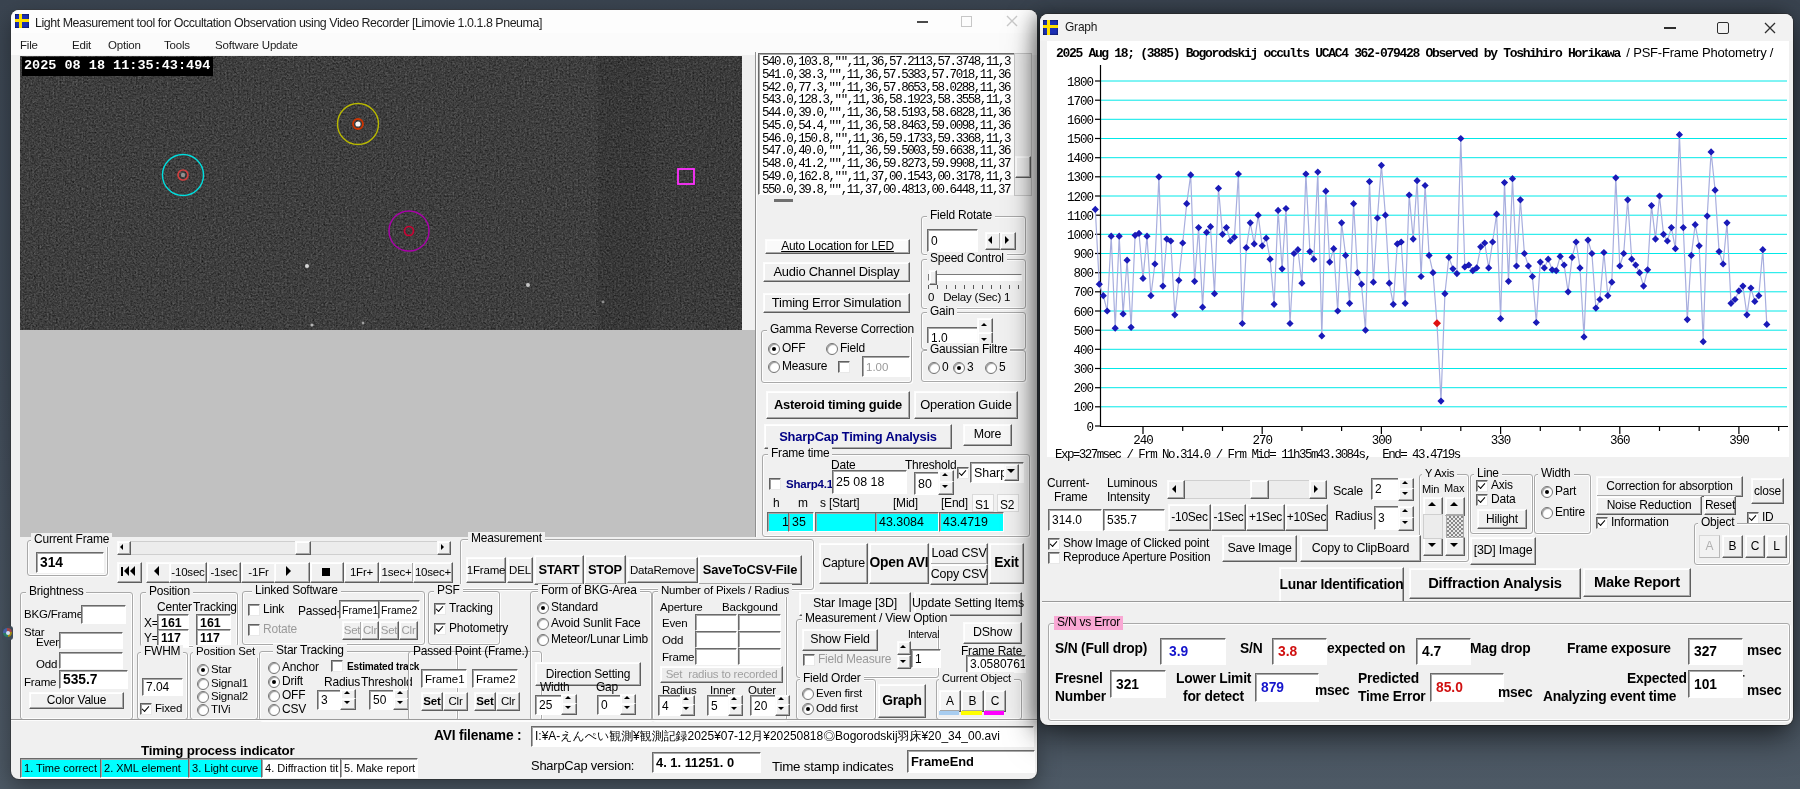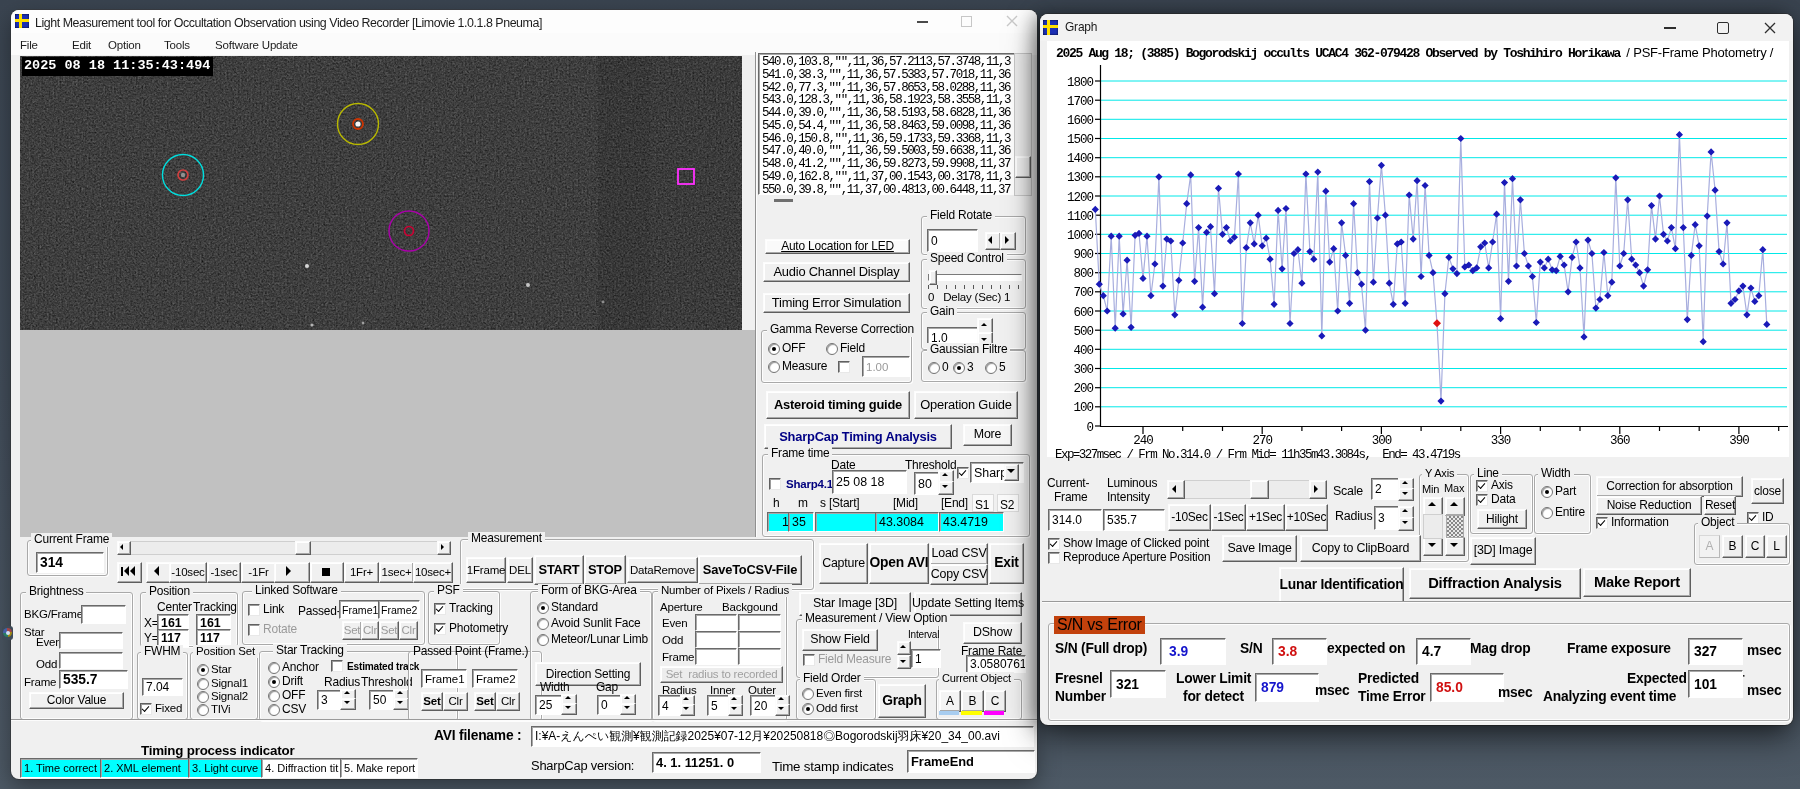--- a/index.html
+++ b/index.html
@@ -561,21 +561,21 @@
 <div class="lb" style="left:1063px;top:551px;font-size:11.96px;color:#000;">Reproduce Aperture Position</div>
 <div class="bt " style="left:1222px;top:535px;width:73px;height:25px;font-size:12.42px;color:#000;">Save Image</div>
 <div class="bt " style="left:1300px;top:535px;width:119px;height:25px;font-size:12.42px;color:#000;">Copy to ClipBoard</div>
 <div class="bt " style="left:1470px;top:537px;width:64px;height:26px;font-size:12.42px;color:#000;">[3D] Image</div>
 <div class="bt " style="left:1279px;top:567px;width:123px;height:34px;font-size:13.8px;color:#000;font-weight:bold;">Lunar Identification</div>
 <div class="bt " style="left:1409px;top:568px;width:170px;height:29px;font-size:14.72px;color:#000;font-weight:bold;">Diffraction Analysis</div>
 <div class="bt " style="left:1583px;top:568px;width:106px;height:27px;font-size:14.72px;color:#000;font-weight:bold;">Make Report</div>
 <div style="position:absolute;left:1042px;top:601px;width:749px;height:1px;background:#9a9a9a;"></div>
 <div style="position:absolute;left:1042px;top:602px;width:749px;height:1px;background:#fcfcfc;"></div>
 <div class="gb" style="left:1048px;top:623px;width:740px;height:96px;"></div>
-<div class="lb" style="left:1054px;top:616px;font-size:16px;background:#c2410c;padding:0 3px;">S/N vs Error</div>
+<div class="lb" style="left:1054px;top:616px;font-size:12px;background:#f9a8d4;padding:0 3px;">S/N vs Error</div>
 <div class="lb" style="left:1055px;top:641px;font-size:13.8px;color:#000;font-weight:bold;">S/N (Full drop)</div>
 <div class="tb" style="left:1160px;top:638px;width:56px;height:25px;font-size:13.8px;color:#1414cc;background:#fff;padding-left:8px;font-weight:bold;">3.9</div>
 <div class="lb" style="left:1240px;top:641px;font-size:13.8px;color:#000;font-weight:bold;">S/N</div>
 <div class="tb" style="left:1272px;top:638px;width:48px;height:25px;font-size:13.8px;color:#d01010;background:#fff;padding-left:5px;font-weight:bold;">3.8</div>
 <div class="lb" style="left:1327px;top:641px;font-size:13.8px;color:#000;font-weight:bold;">expected on</div>
 <div class="tb" style="left:1416px;top:638px;width:48px;height:25px;font-size:13.8px;color:#000;background:#fff;padding-left:5px;font-weight:bold;">4.7</div>
 <div class="lb" style="left:1470px;top:641px;font-size:13.8px;color:#000;font-weight:bold;">Mag drop</div>
 <div class="lb" style="left:1567px;top:641px;font-size:13.8px;color:#000;font-weight:bold;">Frame exposure</div>
 <div class="tb" style="left:1688px;top:638px;width:48px;height:25px;font-size:13.8px;color:#000;background:#fff;padding-left:5px;font-weight:bold;">327</div>
 <div class="lb" style="left:1747px;top:643px;font-size:13.8px;color:#000;font-weight:bold;">msec</div>

